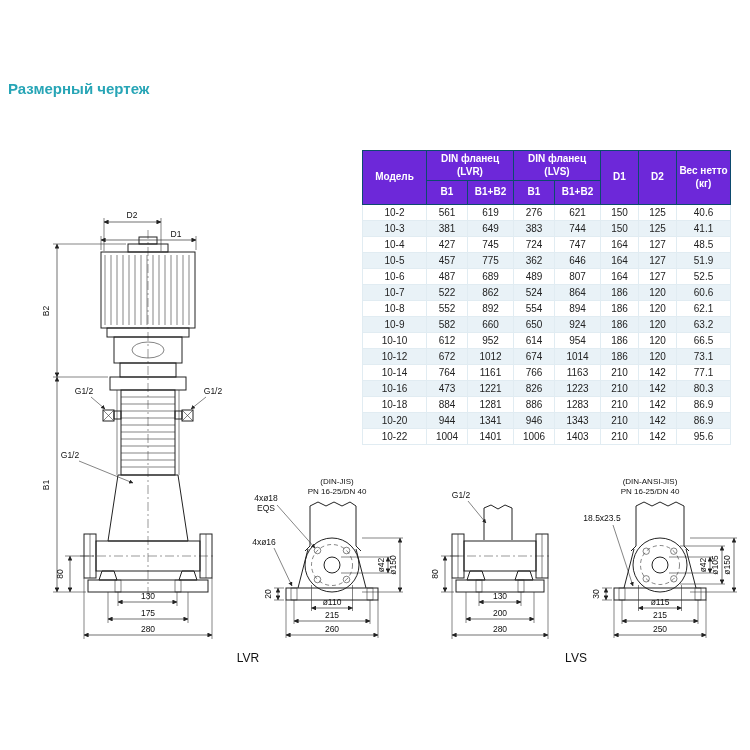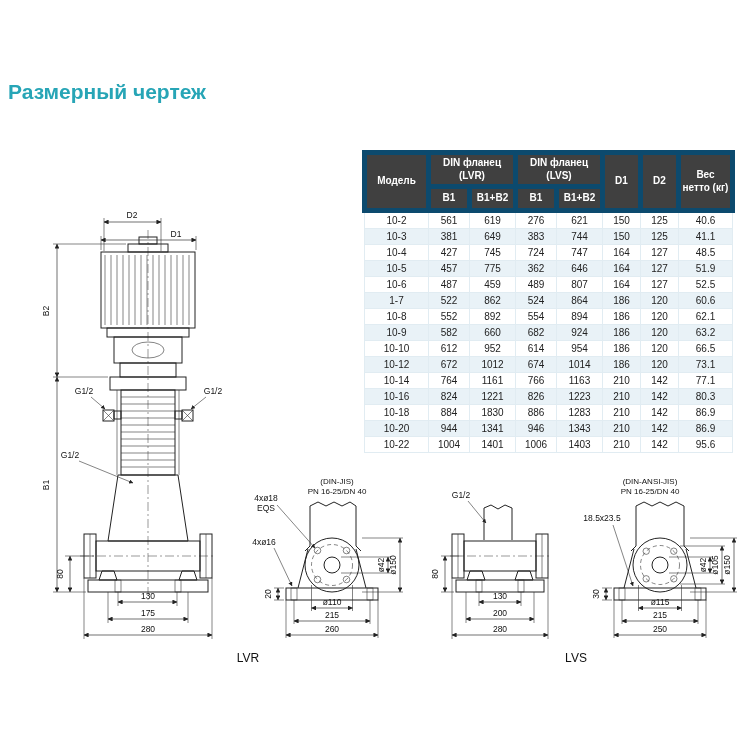--- a/index.html
+++ b/index.html
@@ -1,20 +1,20 @@
 <!DOCTYPE html>
 <html><head>
 <meta charset="utf-8">
 <style>
   *{margin:0;padding:0;box-sizing:border-box}
   html,body{width:750px;height:750px}
   body{background:#fff;font-family:"Liberation Sans",sans-serif;position:relative;overflow:hidden}
-  .page-title{position:absolute;left:8px;top:80px;font-size:21px;font-weight:bold;color:#27a5b6}
+  .page-title{position:absolute;left:8px;top:80px;font-size:15px;font-weight:bold;color:#27a5b6}
   .spec-table{position:absolute;left:362px;top:150px;border-collapse:collapse;table-layout:fixed;font-size:10px;color:#222}
-  .spec-table th{background:#404040;color:#fff;font-weight:bold;border:5px solid #0c4a6e;padding:2px 1px;text-align:center;vertical-align:middle;line-height:1.25}
+  .spec-table th{background:#6d28d9;color:#fff;font-weight:bold;border:1px solid #0c4a6e;padding:2px 1px;text-align:center;vertical-align:middle;line-height:1.25}
   .spec-table th.h1{height:30px}
   .spec-table th.h2{height:24px}
   .spec-table td{border:1px solid #e1ecf2;text-align:center;padding:1px 2px;height:15px;line-height:13px;background:#fff}
   .spec-table tbody tr:nth-child(even) td{background:#e9f2f7}
   svg{position:absolute;left:0;top:0}
   .ln{stroke:#222;stroke-width:1;fill:none}
   .tn{stroke:#333;stroke-width:.6;fill:none}
   .dm{stroke:#333;stroke-width:.7;fill:none}
   .cl{stroke:#555;stroke-width:.6;fill:none;stroke-dasharray:9 3 2 3}
   .bc{stroke:#333;stroke-width:.6;fill:none;stroke-dasharray:4 3}
@@ -92,29 +92,29 @@
         <td>775</td>
         <td>362</td>
         <td>646</td>
         <td>164</td>
         <td>127</td>
         <td>51.9</td>
       </tr>
       <tr>
         <td>10-6</td>
         <td>487</td>
-        <td>459</td>
+        <td>689</td>
         <td>489</td>
         <td>807</td>
         <td>164</td>
         <td>127</td>
         <td>52.5</td>
       </tr>
       <tr>
-        <td>1-7</td>
+        <td>10-7</td>
         <td>522</td>
         <td>862</td>
         <td>524</td>
         <td>864</td>
         <td>186</td>
         <td>120</td>
         <td>60.6</td>
       </tr>
       <tr>
         <td>10-8</td>
@@ -123,21 +123,21 @@
         <td>554</td>
         <td>894</td>
         <td>186</td>
         <td>120</td>
         <td>62.1</td>
       </tr>
       <tr>
         <td>10-9</td>
         <td>582</td>
         <td>660</td>
-        <td>682</td>
+        <td>650</td>
         <td>924</td>
         <td>186</td>
         <td>120</td>
         <td>63.2</td>
       </tr>
       <tr>
         <td>10-10</td>
         <td>612</td>
         <td>952</td>
         <td>614</td>
@@ -161,32 +161,32 @@
         <td>764</td>
         <td>1161</td>
         <td>766</td>
         <td>1163</td>
         <td>210</td>
         <td>142</td>
         <td>77.1</td>
       </tr>
       <tr>
         <td>10-16</td>
-        <td>824</td>
+        <td>473</td>
         <td>1221</td>
         <td>826</td>
         <td>1223</td>
         <td>210</td>
         <td>142</td>
         <td>80.3</td>
       </tr>
       <tr>
         <td>10-18</td>
         <td>884</td>
-        <td>1830</td>
+        <td>1281</td>
         <td>886</td>
         <td>1283</td>
         <td>210</td>
         <td>142</td>
         <td>86.9</td>
       </tr>
       <tr>
         <td>10-20</td>
         <td>944</td>
         <td>1341</td>

